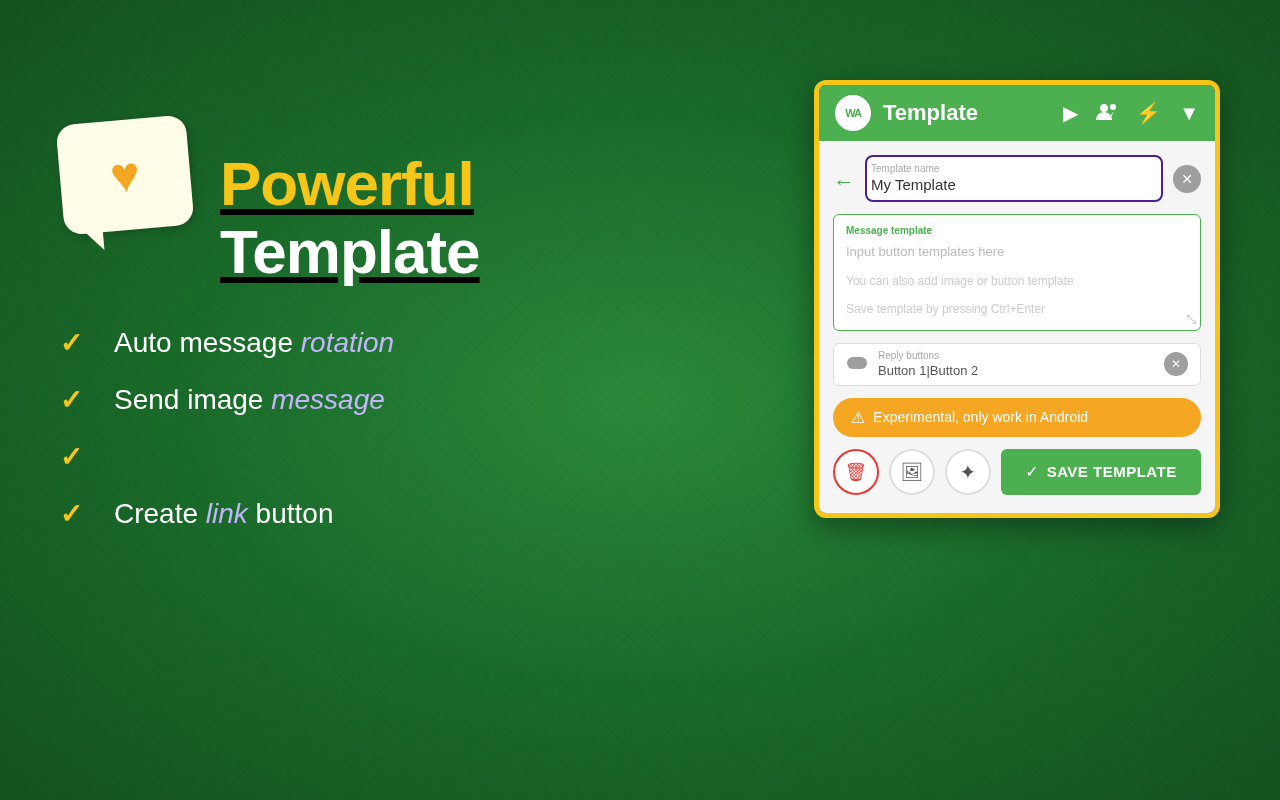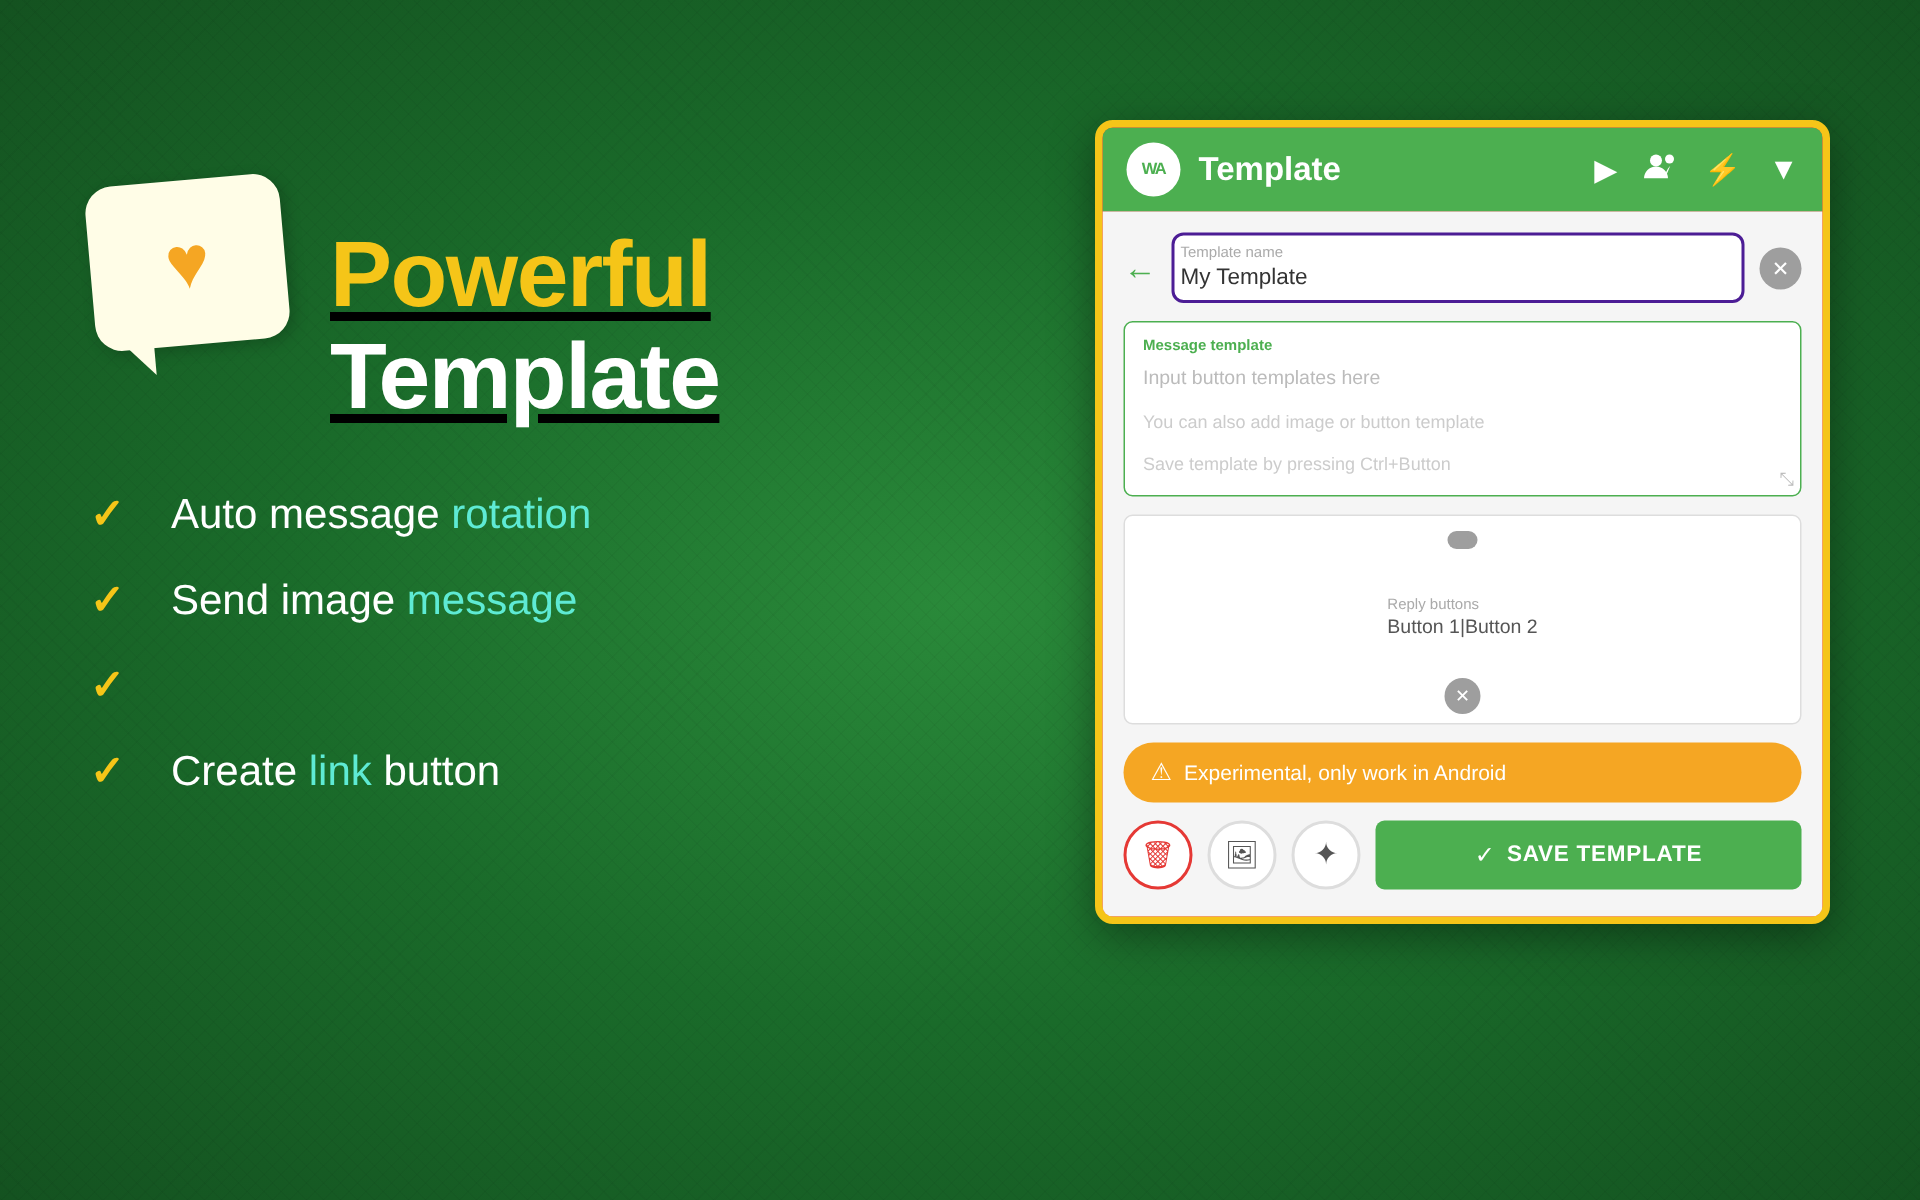--- a/index.html
+++ b/index.html
@@ -119,30 +119,31 @@
       min-width: 36px;
     }
 
     .feature-text {
       font-size: 28px;
       color: #ffffff;
       font-weight: 500;
     }
 
     .feature-text .highlight {
-      color: #5eead4;
+      color: #c4b5fd;
+      font-style: italic;
     }
 
     
     .phone-mockup {
       position: absolute;
       right: 60px;
       top: 80px;
-      width: 490px;
-      background: #ef4444;
+      width: 406px;
+      background: #6d28d9;
       border-radius: 12px;
       border: 5px solid #f5c518;
       overflow: hidden;
       box-shadow: 0 8px 30px rgba(0,0,0,0.4);
       margin-left: 12px;
     }
 
     
     .app-header {
       background: #4caf50;
@@ -284,22 +285,21 @@
     }
 
     
     .reply-buttons-row {
       background: #fff;
       border: 1px solid #ddd;
       border-radius: 6px;
       padding: 6px 12px;
       display: flex;
       align-items: center;
-      gap: 25px;
-      flex-direction: column;
+      gap: 10px;
     }
 
     .gamepad-icon {
       color: #9e9e9e;
       font-size: 18px;
       flex-shrink: 0;
     }
 
     .reply-content {
       flex: 1;
@@ -505,21 +505,21 @@
         <span class="input-value">My Template</span>
       </div>
       <div class="clear-btn">✕</div>
     </div>
 
     <div class="message-template-box">
       <div class="message-label">Message template</div>
       <div class="message-placeholder">
         <span>Input button templates here</span>
         <div class="hint-text">You can also add image or button template</div>
-        <div class="hint-text">Save template by pressing Ctrl+Button</div>
+        <div class="hint-text">Save template by pressing Ctrl+Enter</div>
       </div>
       <span class="resize-handle">⤡</span>
     </div>
 
     <div class="reply-buttons-row">
       <span class="gamepad-icon">
         <svg width="22" height="18" viewBox="0 0 22 18" fill="#9e9e9e">
           <rect x="1" y="4" width="20" height="12" rx="6"></rect>
           <rect x="4" y="9" width="5" height="2" rx="1"></rect>
           <rect x="5.5" y="7.5" width="2" height="5" rx="1"></rect>

